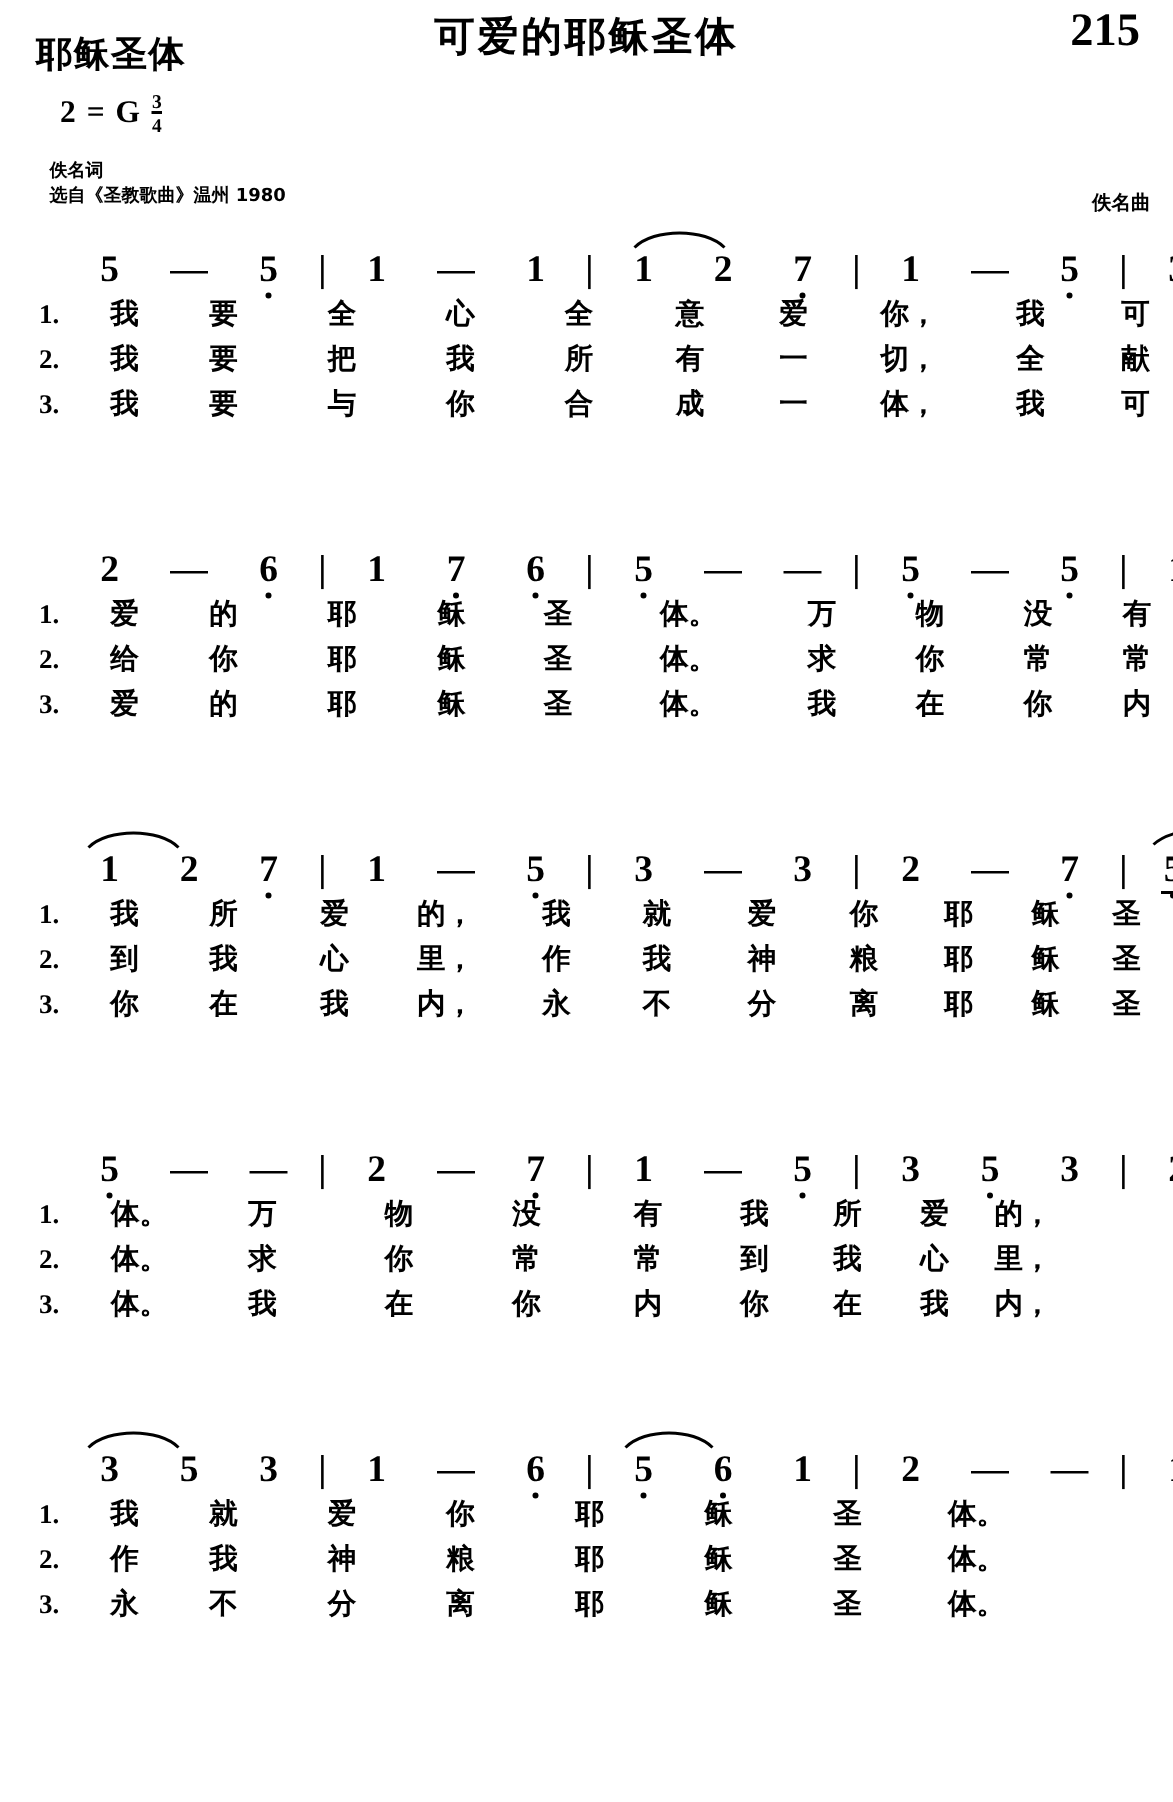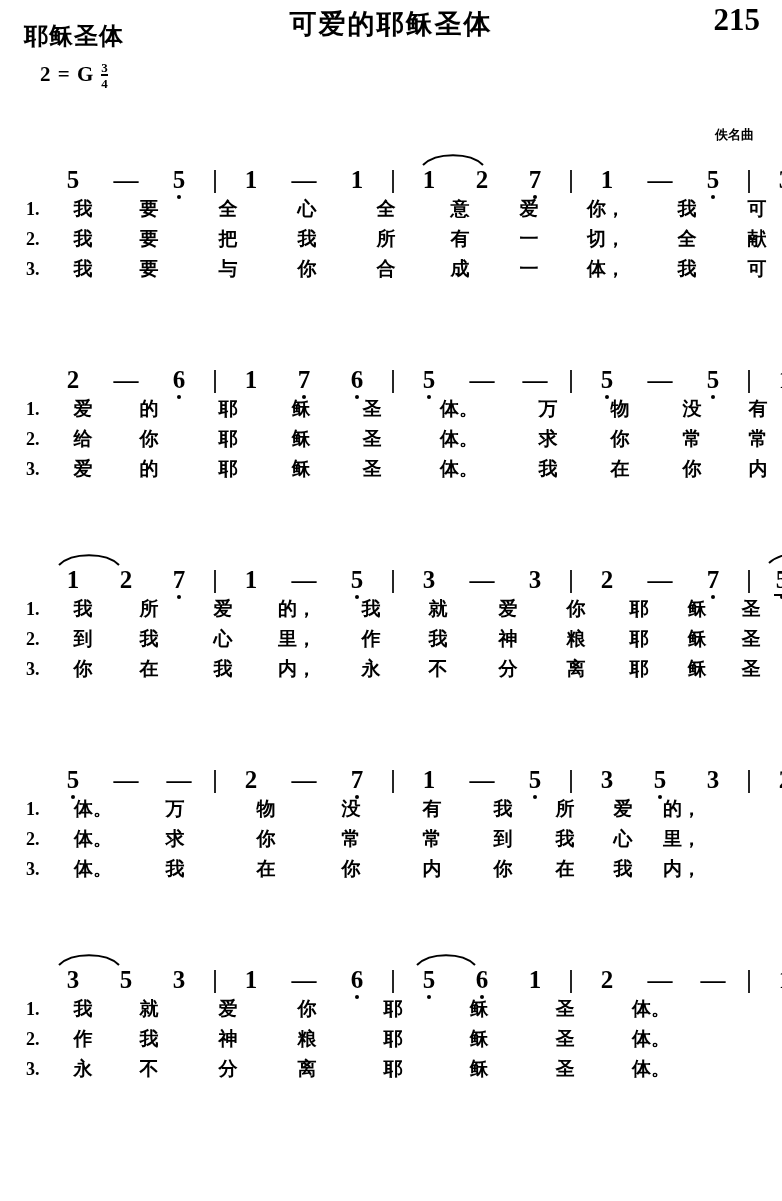--- a/index.html
+++ b/index.html
@@ -89,21 +89,21 @@
     left: 33px;
     top: 105px;
     font-size: 12px;
     font-weight: bold;
     font-family: "DejaVu Sans", sans-serif;
     line-height: 1.45;
   }
   .credit-left .c2 { letter-spacing: 0px; }
   .credit-right {
     position: absolute;
-    right: 28px;
+    right: 15px;
     top: 126px;
     font-size: 13px;
     font-weight: bold;
     font-family: "DejaVu Sans", sans-serif;
   }
 
   
   .systems {
     position: absolute;
     left: 0;
@@ -205,20 +205,24 @@
   </div>
 
   <div class="keyline">
     <span class="k-eq">2 = G</span>
     <span class="meter">
       <span class="num">3</span>
       <span class="den">4</span>
     </span>
   </div>
 
+  <div class="credit-left">
+    <div class="c1">佚名词</div>
+    <div class="c2">选自《圣教歌曲》温州 1980</div>
+  </div>
   <div class="credit-right">佚名曲</div>
 
   <div class="systems">
 
     <div class="system" style="height:190px;">
       <div class="note-row">
         <span class="cell" style="width:46px"><span class="note">5</span></span>
         <span class="cell" style="width:60px"><span class="note">—</span></span>
         <span class="cell" style="width:46px"><span class="note dot-down">5</span></span>
         <span class="cell" style="width:26px"><span class="bar">|</span></span>

